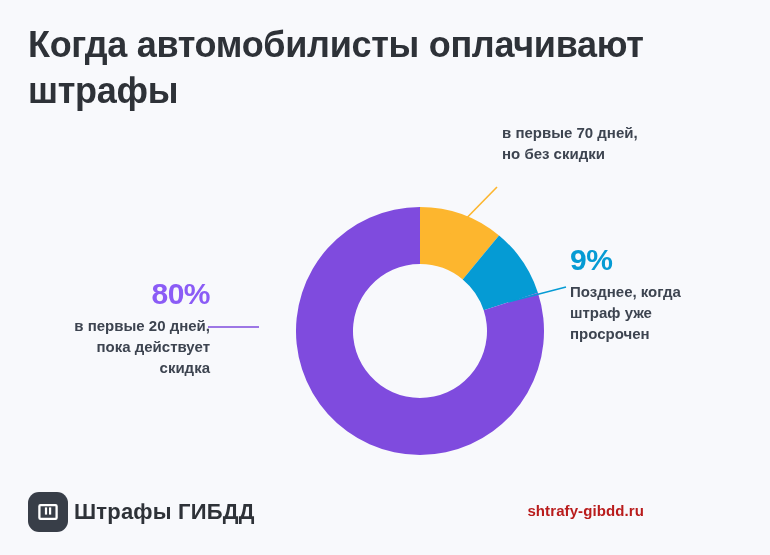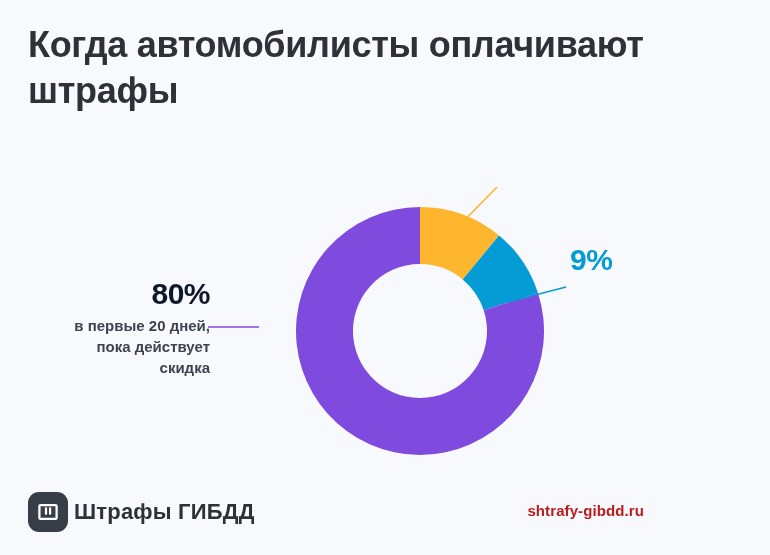--- a/index.html
+++ b/index.html
@@ -53,21 +53,21 @@
     margin-top:4px;
   }
 
   #callout-orange{ left:502px; top:118px; width:200px; text-align:left; }
   #callout-orange .pct{ color:#fdb62e; }
 
   #callout-cyan{ left:570px; top:243px; width:190px; text-align:left; }
   #callout-cyan .pct{ color:#059bd4; }
 
   #callout-purple{ left:10px; top:277px; width:200px; text-align:right; }
-  #callout-purple .pct{ color:#0f172a; }
+  #callout-purple .pct{ color:#8b5cf6; }
 
   
   .footer-brand{
     position:absolute;
     left:28px; top:492px;
     display:flex;
     align-items:center;
     gap:6px;
   }
   .logo-mark{
@@ -111,24 +111,29 @@
     </svg>
   </div>
 
   <svg class="leaders" viewBox="0 0 770 555">
     <line id="leader-orange" x1="451" y1="234" x2="497" y2="187" stroke="#fdb62e" stroke-width="1.6"></line>
     <line id="leader-cyan" x1="508" y1="302" x2="566" y2="287" stroke="#059bd4" stroke-width="1.6"></line>
     <line id="leader-purple" x1="208" y1="327" x2="259" y2="327" stroke="#7f4bde" stroke-width="1.6"></line>
   </svg>
 
   <div class="callout" id="callout-orange">
+    <div class="desc">в первые 70 дней,
+но без скидки</div>
   </div>
 
   <div class="callout" id="callout-cyan">
     <div class="pct">9%</div>
+    <div class="desc">Позднее, когда
+штраф уже
+просрочен</div>
   </div>
 
   <div class="callout" id="callout-purple">
     <div class="pct">80%</div>
     <div class="desc">в первые 20 дней,
 пока действует
 скидка</div>
   </div>
 
   <div class="footer-brand">

